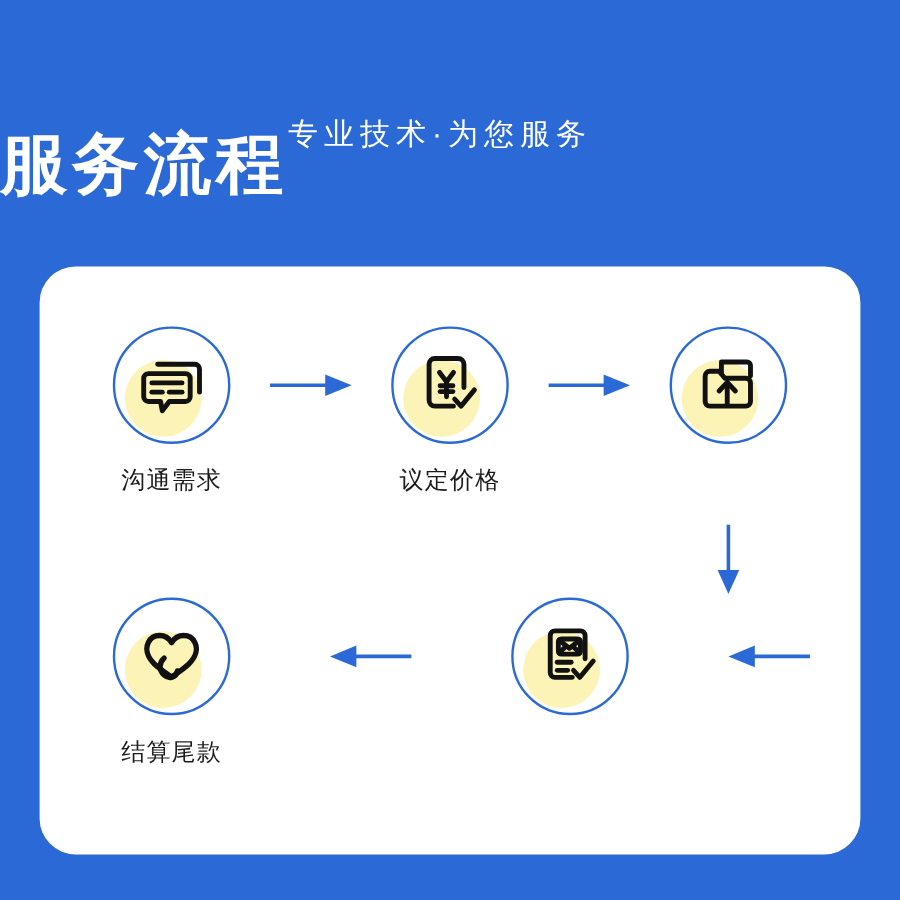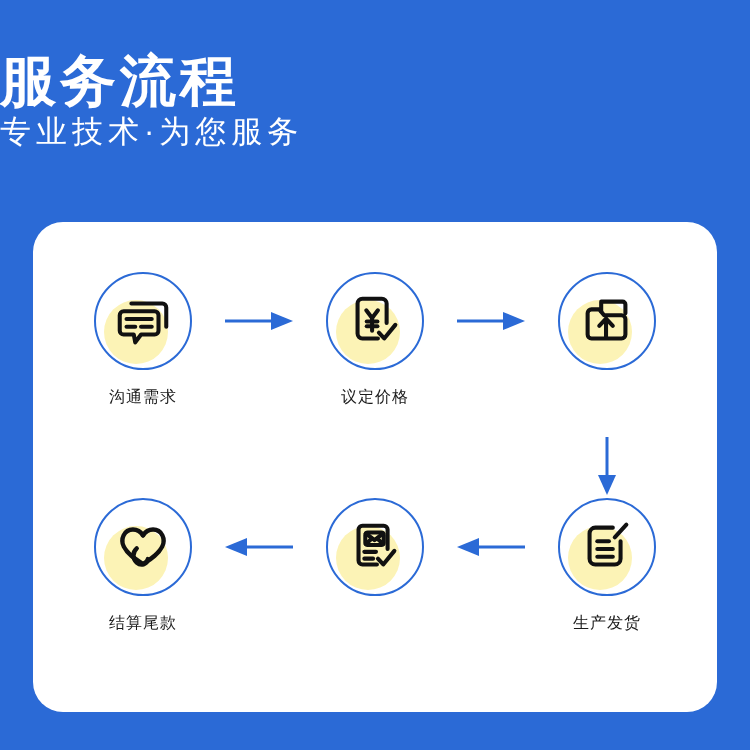--- a/index.html
+++ b/index.html
@@ -15,36 +15,36 @@
     position: relative;
   }
 
   
   #header {
     position: absolute;
     top: 0; left: 0;
     width: 750px;
     height: 222px;
     display: flex;
-    flex-direction: column;
-    align-items: flex-start;
+    flex-direction: row;
+    align-items: center;
     justify-content: flex-start;
   }
   #page-title {
     margin-top: 52px;
     color: #ffffff;
     font-size: 56px;
     font-weight: bold;
     letter-spacing: 4px;
     line-height: 1.05;
     font-family: "Liberation Sans", "DejaVu Sans", sans-serif;
   }
   #page-subtitle {
     color: #ffffff;
-    font-size: 31px;
+    font-size: 25px;
     font-weight: 500;
     letter-spacing: 5px;
   }
 
   
   #flow-card {
     position: absolute;
     left: 33px;
     top: 222px;
     width: 684px;
@@ -99,21 +99,21 @@
   }
   .glyph {
     position: relative;
     z-index: 1;
     width: 62px;
     height: 62px;
     display: block;
   }
   .step-label {
     margin-top: 17px;
-    font-size: 16px;
+    font-size: 20px;
     color: #1b1b1b;
     font-weight: 500;
     letter-spacing: 1px;
     white-space: nowrap;
   }
 
   
   .arrow-h {
     width: 72px;
     height: 98px;
@@ -265,30 +265,15 @@
       </div>
     </div>
 
     <div class="arrow-h rev">
       <svg width="68" height="24" viewBox="0 0 68 24">
         <line x1="0" y1="12" x2="52" y2="12" stroke="#2B6AD6" stroke-width="3"></line>
         <polygon points="46,3 68,12 46,21" fill="#2B6AD6"></polygon>
       </svg>
     </div>
 
-    <div class="step">
-      <div class="step-circle">
-        <div class="blob"></div>
-        <svg class="glyph" viewBox="0 0 64 64">
-          <g fill="none" stroke="#111111" stroke-width="4.2" stroke-linecap="round" stroke-linejoin="round">
-            <path d="M46 26 V44 a6 6 0 0 1 -6 6 H20 a6 6 0 0 1 -6 -6 V18 a6 6 0 0 1 6 -6 H38"></path>
-            <path d="M22 26 H34"></path>
-            <path d="M22 34 H38"></path>
-            <path d="M22 42 H38"></path>
-            <path d="M40 22 L52 9"></path>
-          </g>
-        </svg>
-      </div>
-      <div class="step-label">生产发货</div>
-    </div>
   </div>
 
 </div>
 
 </body></html>

